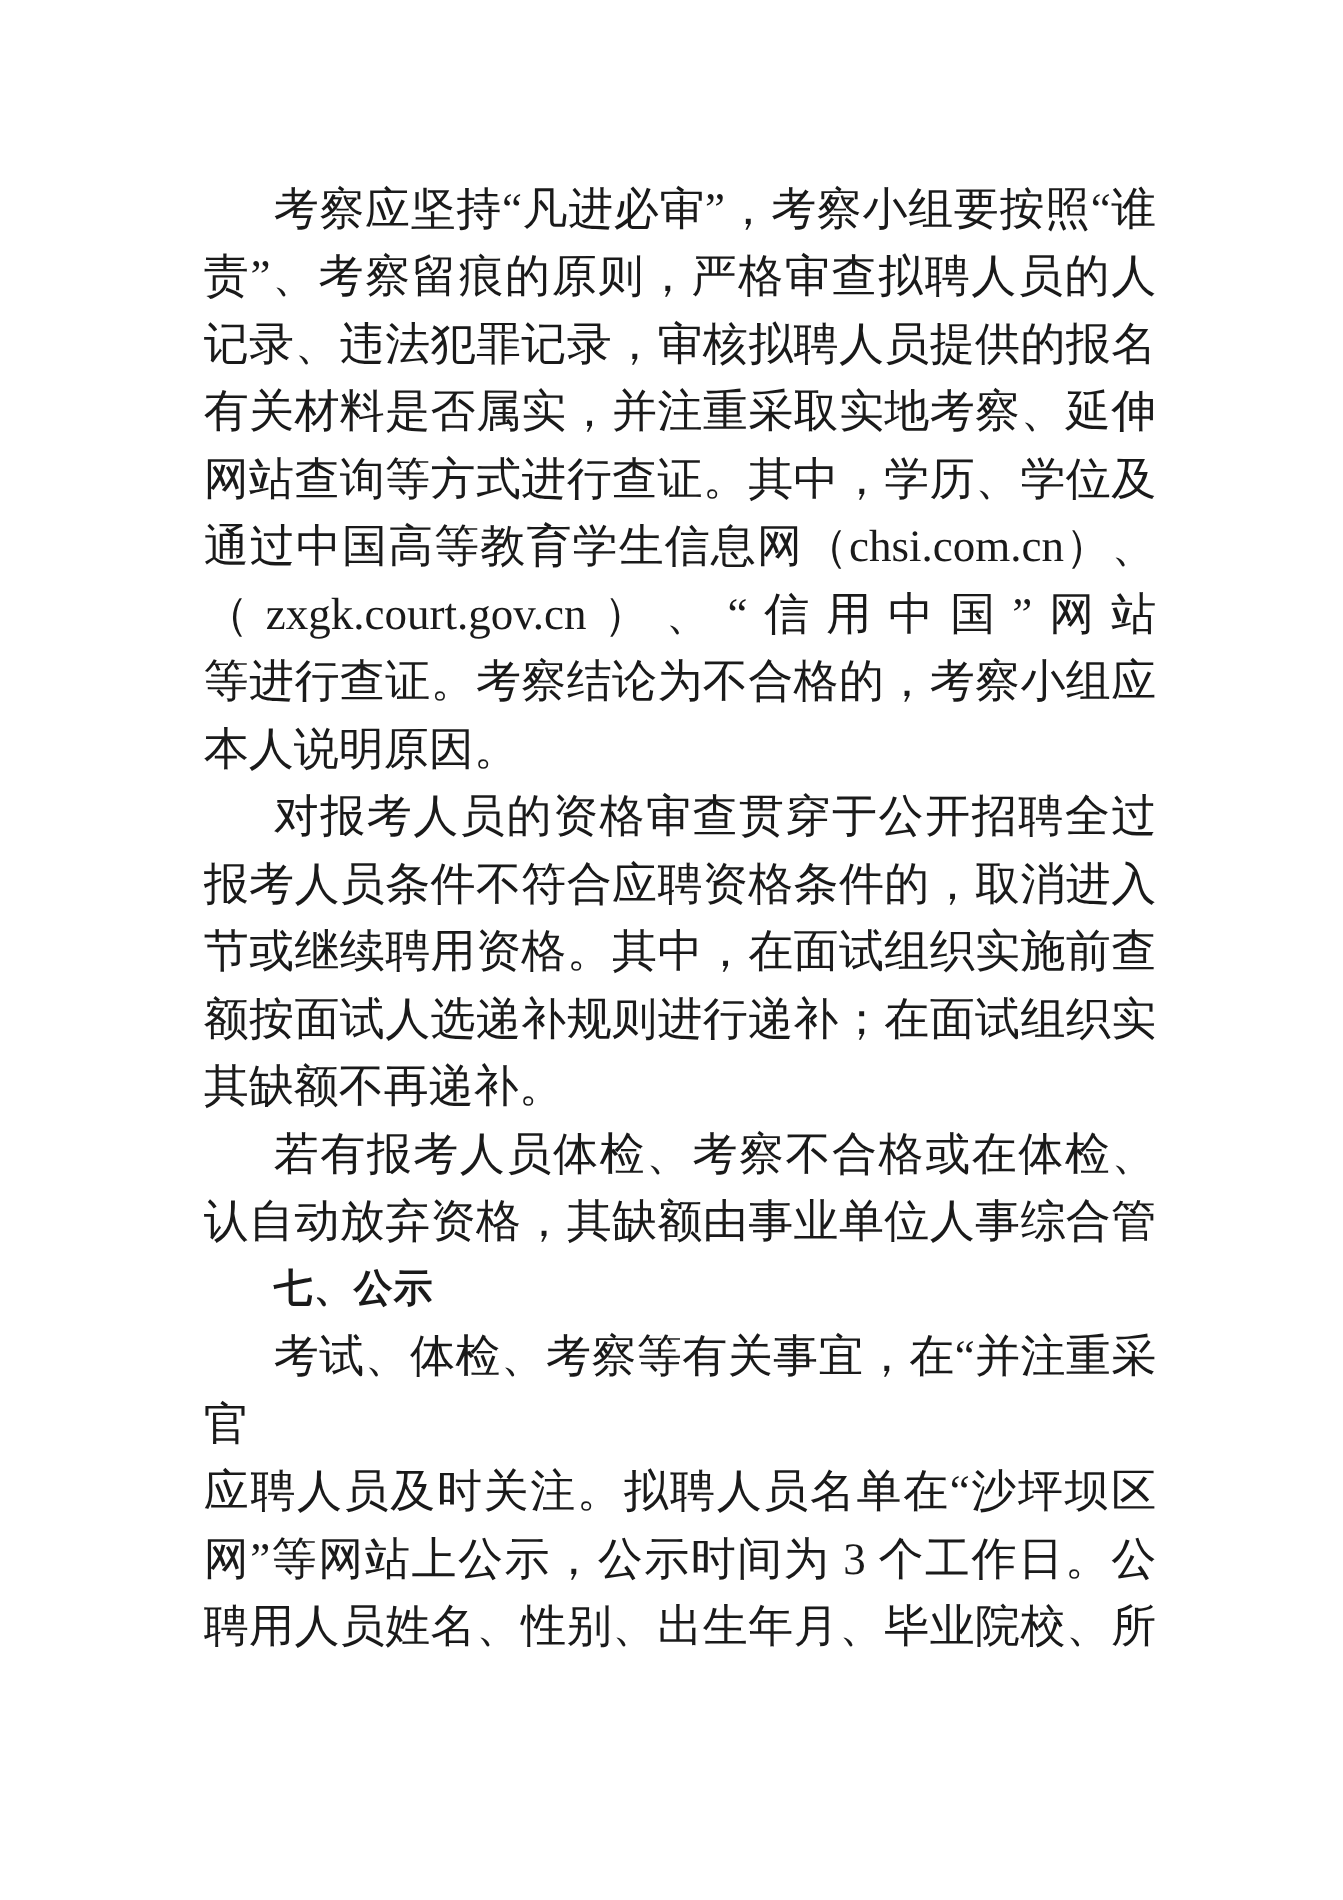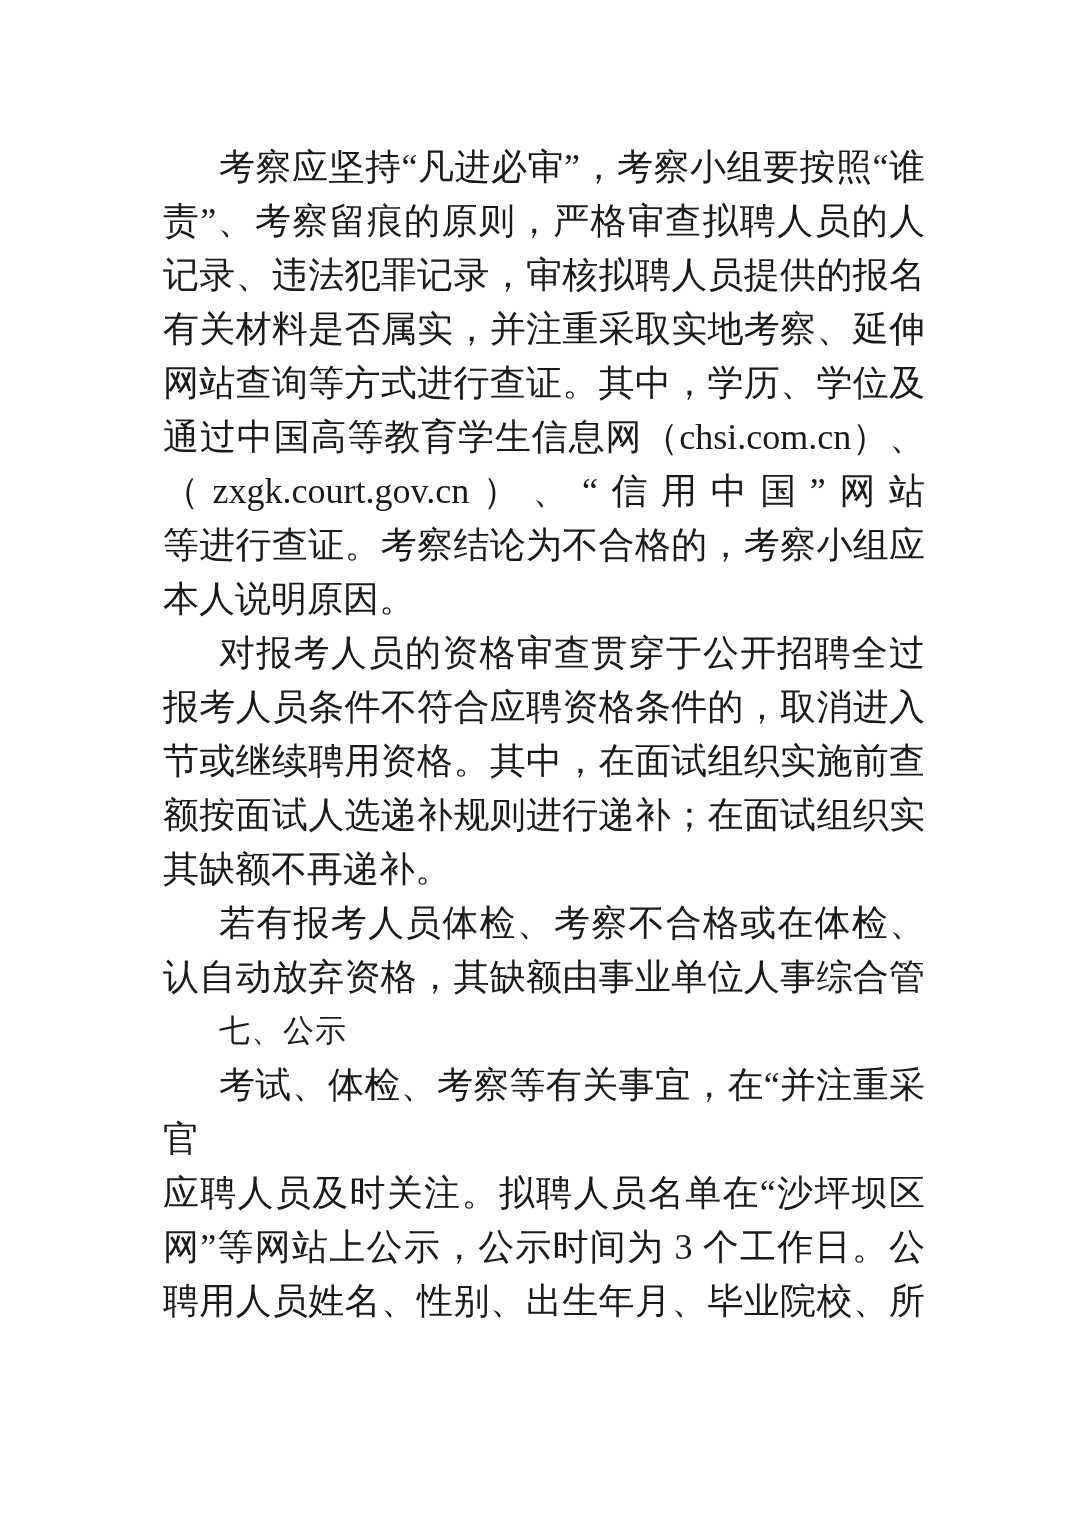--- a/index.html
+++ b/index.html
@@ -36,21 +36,21 @@
   .line.indent {
     text-indent: 56px;
   }
   .line.justify {
     text-align: justify;
     text-align-last: justify;
     text-justify: inter-character;
   }
   .paragraph.heading .line {
     font-family: "Liberation Sans", "DejaVu Sans", sans-serif;
-    font-weight: 400;
+    font-weight: 700;
     font-size: 31px;
     letter-spacing: 1px;
   }
 </style>
 </head>
 <body>
 
 <div class="page" style="--page-bg: #ffffff; --text-color: #1a1a1a;">
   <div class="text-block" id="text-block">
       <div class="paragraph body">

